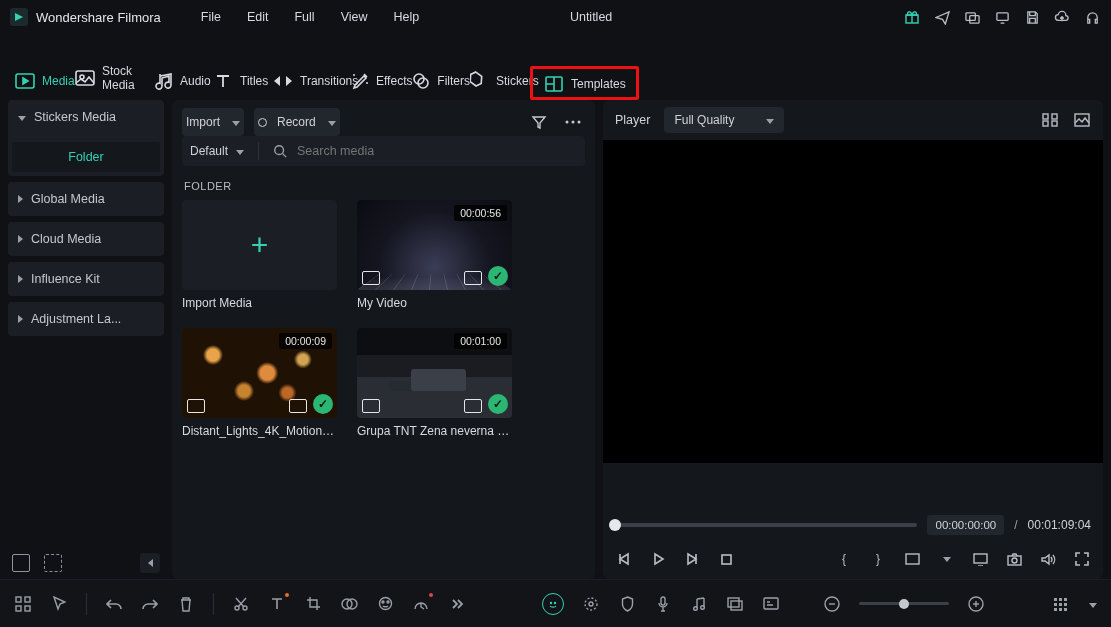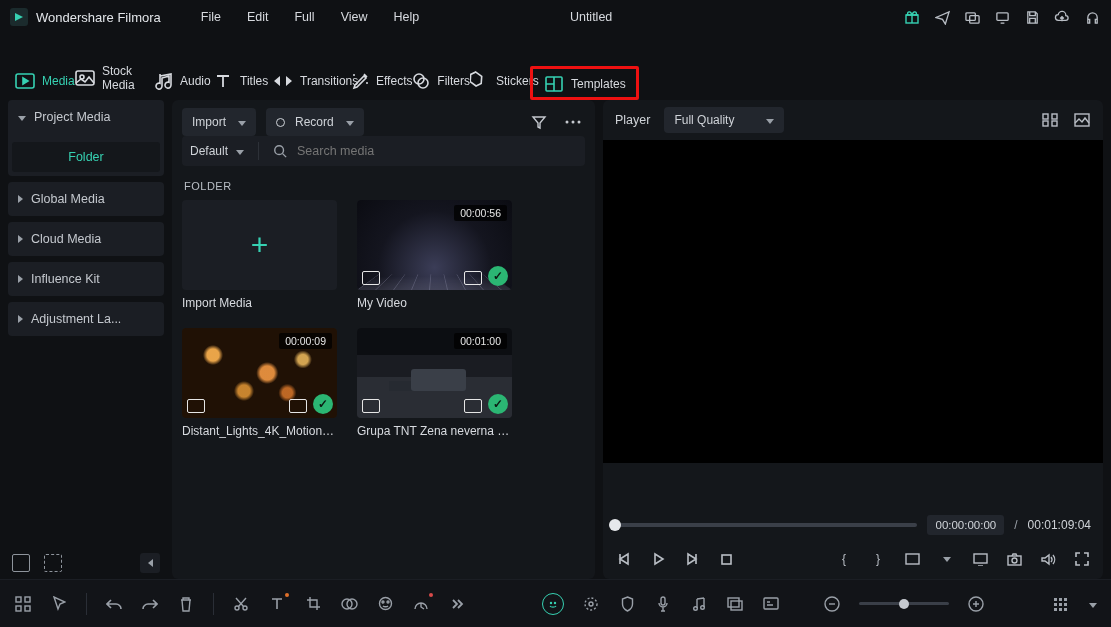--- a/index.html
+++ b/index.html
@@ -28,21 +28,21 @@
 .side-item { background:#1b1e24; border-radius:4px; height:34px; display:flex; align-items:center; padding:0 10px; margin-bottom:6px; gap:8px; color:#c5c9cf; cursor:pointer; font-size:12.5px; white-space:nowrap; overflow:hidden; text-overflow:ellipsis;}
 .side-item.open { display:flex; flex-direction:column; align-items:stretch; height:auto; padding:0;}
 .side-item.open .head{display:flex;align-items:center;gap:8px;height:34px;padding:0 10px;}
 .side-item .folder-sub{ height:30px; display:flex; align-items:center; justify-content:center; color:#36d1b2; background:#14171b; margin:0 4px 4px; border-radius:3px;}
 .side-footer{margin-top:auto; display:flex; align-items:center; gap:14px; padding:6px 4px;}
 .side-footer .sq{width:18px;height:18px;border:1.5px solid #8e949c;border-radius:2px;}
 .side-footer .chev{margin-left:auto;width:20px;height:20px;background:#1b1e24;border-radius:3px;display:flex;align-items:center;justify-content:center;}
 
 .midcol { flex:1; min-width:0; display:flex; flex-direction:column; background:#14171b; border-radius:6px; padding:8px 10px;}
 .mid-top{display:flex;align-items:center;gap:10px;}
-.dd-btn{background:#22262d;border-radius:4px;height:28px;display:flex;align-items:center;gap:10px;padding:0 10px;color:#cfd3d8;cursor:pointer;}
+.dd-btn{background:#22262d;border-radius:4px;height:28px;display:flex;align-items:center;gap:10px;padding:0 4px;color:#cfd3d8;cursor:pointer;}
 .dd-btn .dot{width:9px;height:9px;border:1.5px solid #cfd3d8;border-radius:50%;}
 .mid-top .spacer{flex:1;}
 .icon-btn{width:24px;height:24px;display:flex;align-items:center;justify-content:center;color:#c5c9cf;cursor:pointer;}
 .mid-row2{display:flex;align-items:center;gap:10px;background:#1b1e24;border-radius:4px;height:30px;padding:0 8px;}
 .mid-row2 .def{display:flex;align-items:center;gap:6px;cursor:pointer;}
 .mid-row2 .divider{width:1px;height:18px;background:#2d3138;margin:0 4px;}
 .mid-row2 input{flex:1;background:transparent;border:none;outline:none;color:#cfd3d8;font-size:12.5px;}
 .folder-label{color:#b9bec5;font-size:11px;letter-spacing:0.5px;margin:14px 0 8px 2px;}
 .grid{display:grid;grid-template-columns:repeat(2,155px);gap:18px 20px;align-content:start;}
 .thumb{width:155px;}
@@ -242,21 +242,21 @@
     </div>
   </div>
 </div>
 
 <div class="workspace">
 
   <div class="leftcol">
     <div class="side-item open">
       <div class="head">
           <span class="chev-d"></span>
-          <span>Project Media</span>
+          <span>Stickers Media</span>
         </div>
       <div class="folder-sub">Folder</div>
     </div>
     <div class="side-item">
         <span class="chev-r"></span>
         <span>Global Media</span>
       </div>
     <div class="side-item">
         <span class="chev-r"></span>
         <span>Cloud Media</span>

